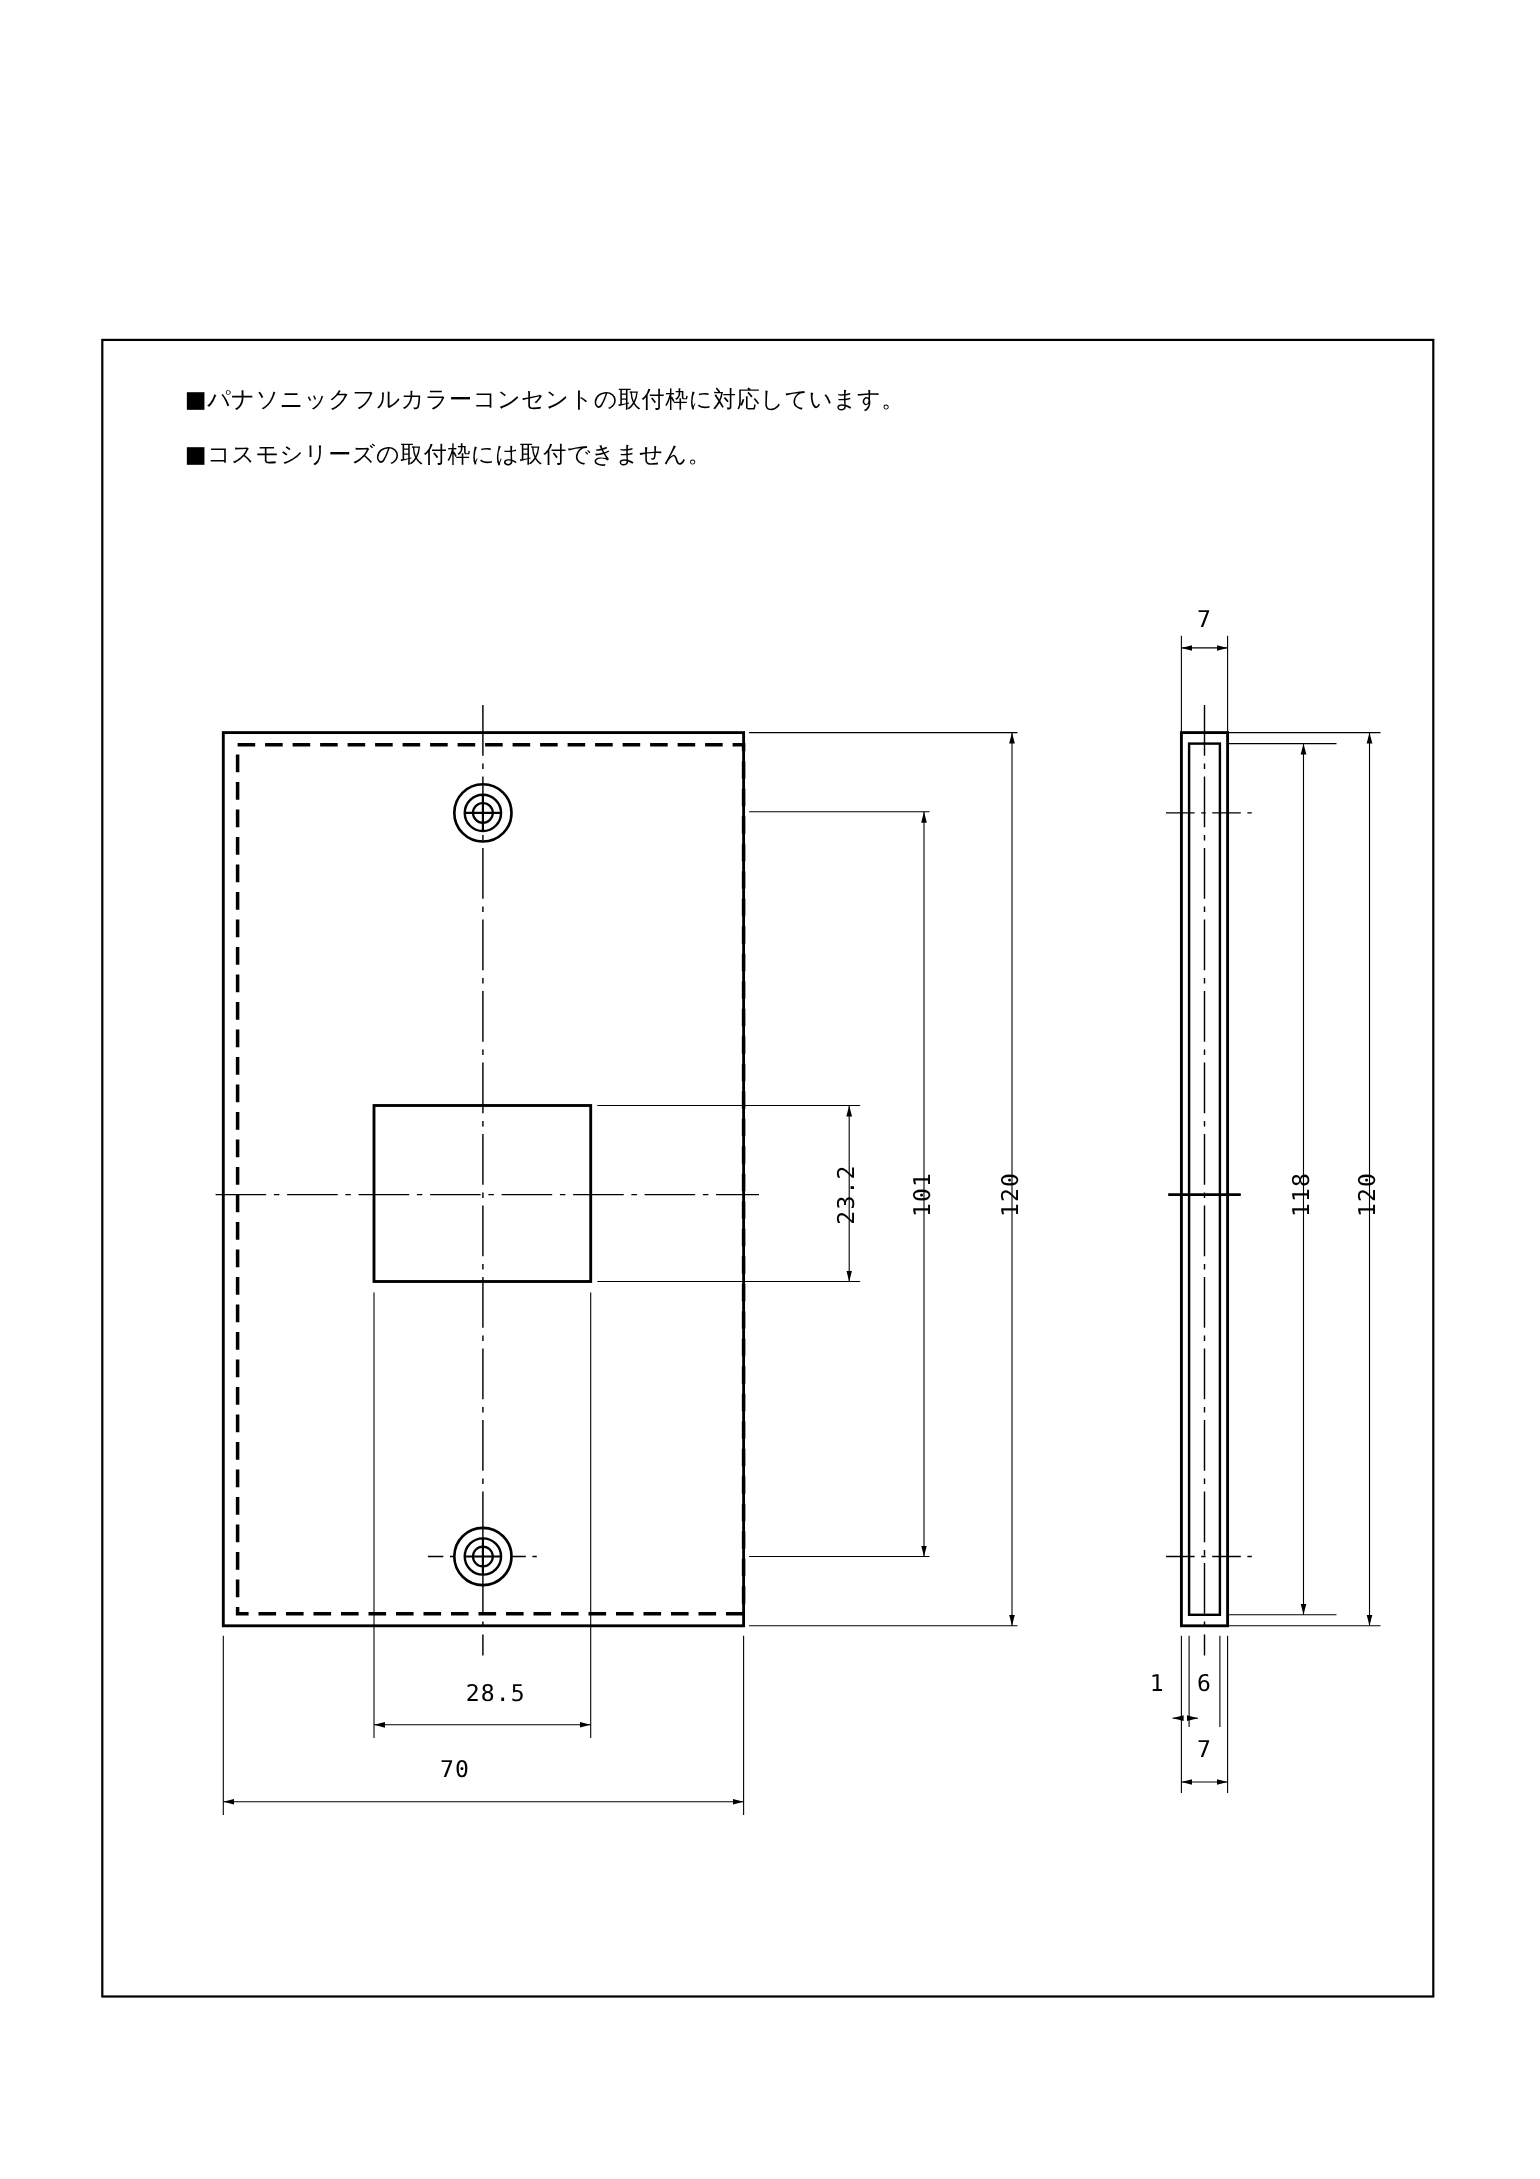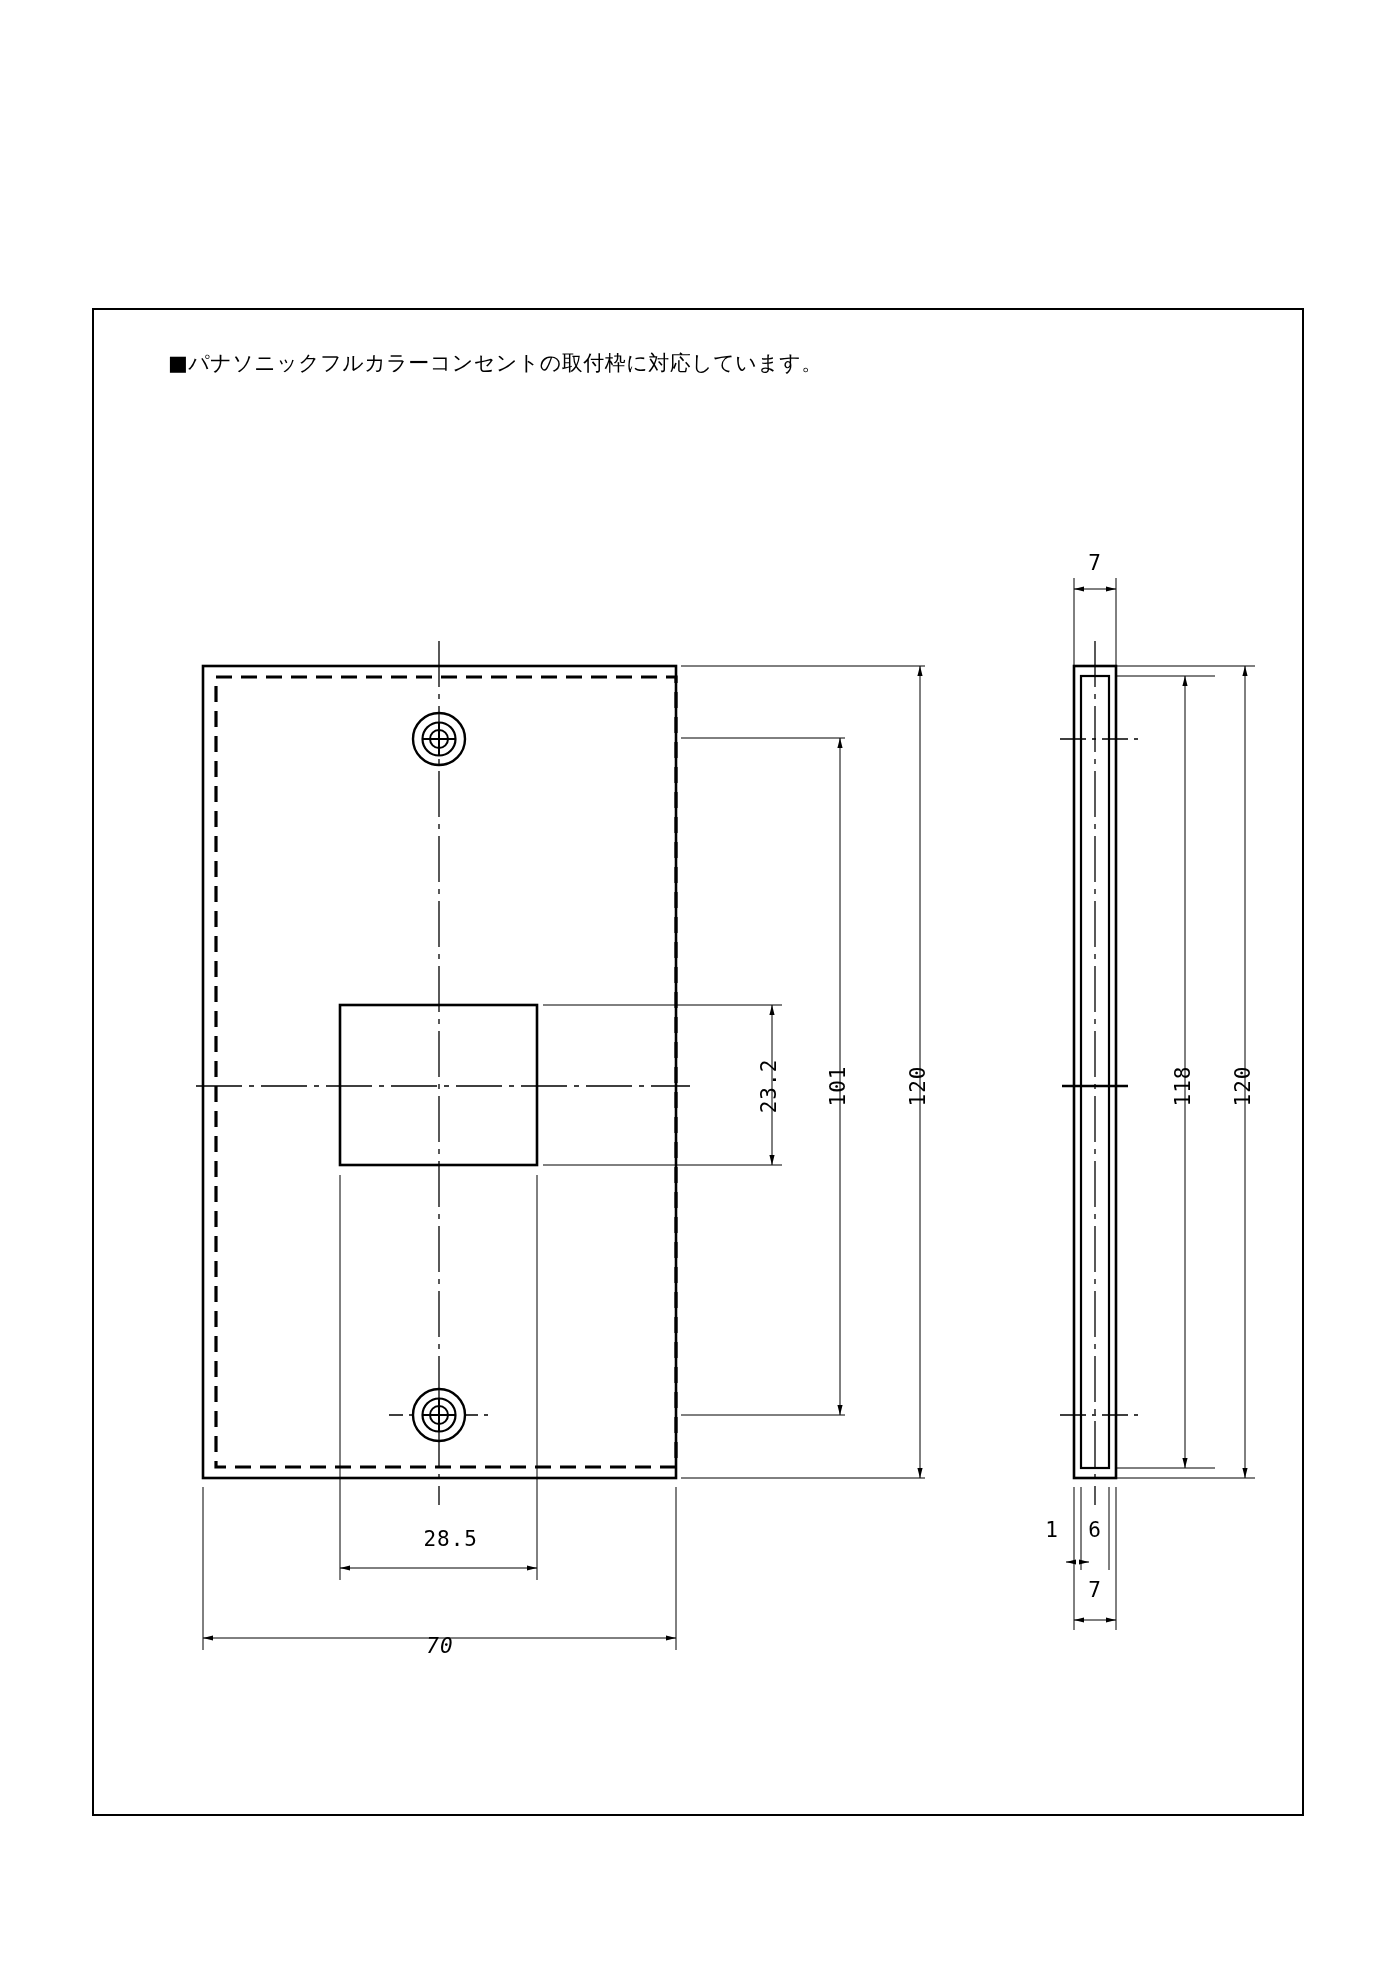--- a/index.html
+++ b/index.html
@@ -64,20 +64,21 @@
 </style>
 </head>
 <body>
 
 <div id="sheet">
 
   <div class="frame"></div>
 
   <div class="notes">
     <div class="note-line">■パナソニックフルカラーコンセントの取付枠に対応しています。</div>
+    <div class="note-line">■コスモシリーズの取付枠には取付できません。</div>
   </div>
 
   <svg class="overlay" viewBox="0 0 1400 1981">
     <defs>
       <marker id="arrL" markerWidth="10" markerHeight="8" refX="0" refY="4" orient="auto">
         <path d="M0,4 L10,1.4 L10,6.6 Z" fill="#000"></path>
       </marker>
       <marker id="arrR" markerWidth="10" markerHeight="8" refX="10" refY="4" orient="auto">
         <path d="M10,4 L0,1.4 L0,6.6 Z" fill="#000"></path>
       </marker>
@@ -163,21 +164,21 @@
   </svg>
 
   <div class="dim-text vert" style="left:729px; top:1074px; width:80px; text-align:center;">23.2</div>
 
   <div class="dim-text vert" style="left:798px; top:1074px; width:80px; text-align:center;">101</div>
 
   <div class="dim-text vert" style="left:878px; top:1074px; width:80px; text-align:center;">120</div>
 
   <div class="dim-text" style="left:398px; top:1527px; width:80px; text-align:right;">28.5</div>
 
-  <div class="dim-text" style="left:400px; top:1634px; width:80px; text-align:center;font-style:italic;">70</div>
+  <div class="dim-text" style="left:400px; top:1596px; width:80px; ">70</div>
 
   <div class="dim-text" style="left:1055px; top:551px; width:80px; text-align:center;">7</div>
 
   <div class="dim-text vert" style="left:1143px; top:1074px; width:80px; text-align:center;">118</div>
 
   <div class="dim-text vert" style="left:1203px; top:1074px; width:80px; text-align:center;">120</div>
 
   <div class="dim-text" style="left:1037px; top:1518px; width:30px; text-align:center;">1</div>
 
   <div class="dim-text" style="left:1080px; top:1518px; width:30px; text-align:center;">6</div>

